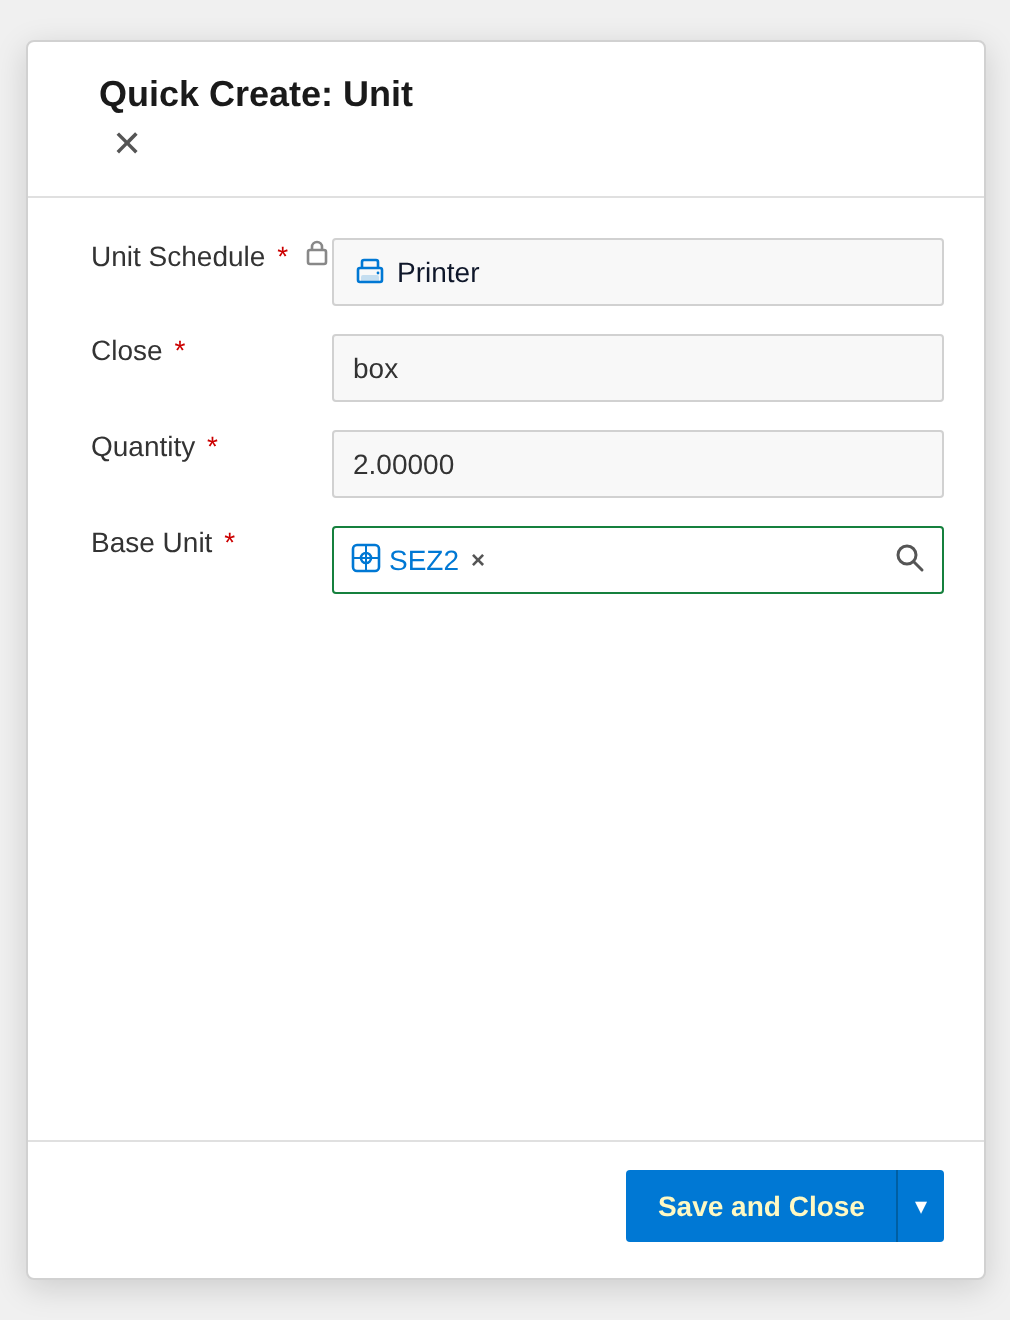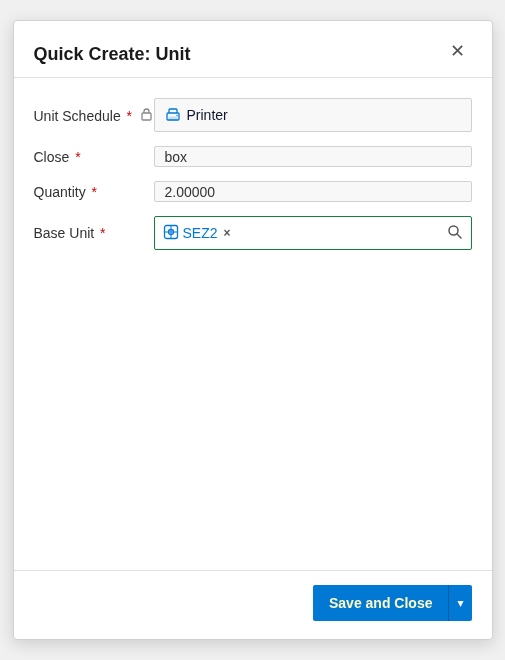--- a/index.html
+++ b/index.html
@@ -26,23 +26,24 @@
       width: 480px;
       min-height: 620px;
       display: flex;
       flex-direction: column;
       box-shadow: 0 4px 16px rgba(0,0,0,0.15);
     }
 
     .dialog-header {
       display: flex;
       justify-content: space-between;
-      align-items: flex-end;
-      padding: 16px 20px 12px 20px;
+      align-items: flex-start;
+      padding: 16px 20px 12px 36px;
       border-bottom: 1px solid #e0e0e0;
+      flex-direction: column;
     }
 
     .dialog-title {
       font-size: 18px;
       font-weight: 600;
       color: #1a1a1a;
     }
 
     .close-button {
       background: none;
@@ -58,22 +59,22 @@
       border-radius: 2px;
     }
 
     .dialog-body {
       flex: 1;
       padding: 20px 20px 10px 20px;
     }
 
     .form-row {
       display: flex;
-      align-items: center;
       margin-bottom: 14px;
+      margin-left: 12px;
     }
 
     .form-label {
       width: 120px;
       font-size: 14px;
       color: #333;
       flex-shrink: 0;
     }
 
     .required-star {
@@ -113,21 +114,21 @@
     }
 
     .form-input {
       flex: 1;
       background: #f8f8f8;
       border: 1px solid #d1d1d1;
       border-radius: 2px;
       padding: 6px 10px;
       font-size: 14px;
       color: #333;
-      height: 21px;
+      height: 34px;
       outline: none;
       width: 100%;
     }
 
     .base-unit-wrapper {
       flex: 1;
       display: flex;
       align-items: center;
       border: 1px solid #15803d;
       border-radius: 2px;

